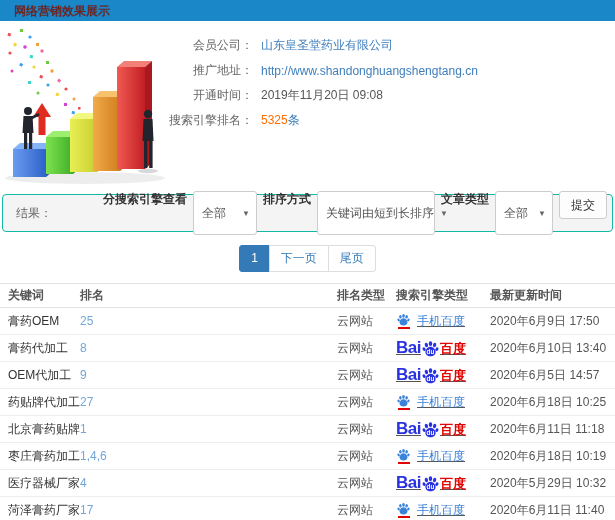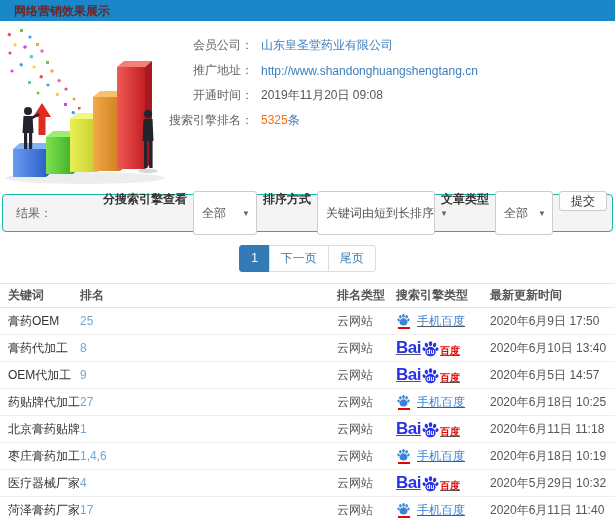--- a/index.html
+++ b/index.html
@@ -29,21 +29,21 @@
   .result-label { color:#666; }
   .filter-controls { display:flex; align-items:flex-start; gap:6px; }
   .f-label { font-weight:bold; color:#333; white-space:nowrap; }
   .select { height:44px; background:#fff; border:1px solid #ccc; border-radius:3px;
     display:flex; align-items:center; justify-content:space-between; padding:0 6px 0 8px;
     color:#555; cursor:pointer; white-space:nowrap; }
   .select .caret { font-size:8px; color:#666; margin-left:6px; }
   .sel-engine { width:64px; }
   .sel-sort  { width:118px; }
   .sel-type  { width:58px; }
-  .submit-btn { height:20px; width:48px; background:#fdfdfd; border:1px solid #ccc;
+  .submit-btn { height:28px; width:48px; background:#fdfdfd; border:1px solid #ccc;
     border-radius:3px; color:#333; cursor:pointer; font-size:12px; }
 
   
   .pagination { margin-top:13px; height:27px; display:flex; justify-content:center; }
   .pg { border:1px solid #ddd; background:#fff; color:var(--pg-blue,#337ab7);
     padding:0 11px; line-height:25px; cursor:pointer; margin-left:-1px; }
   .pg.first { border-radius:3px 0 0 3px; margin-left:0; }
   .pg.last  { border-radius:0 3px 3px 0; }
   .pg.active { background:var(--pg-blue,#337ab7); border-color:var(--pg-blue,#337ab7);
     color:#fff; }
@@ -58,21 +58,21 @@
   td.kw { color:#333; }
   td.rank span { color:var(--rank-blue,#72a7d7); cursor:pointer; }
   .engine-cell { display:flex; align-items:flex-start;text-decoration:underline; }
   .mb-badge { display:inline-flex; flex-direction:column; align-items:center; width:15px; margin-right:6px; }
   .mb-badge svg { display:block; }
   .mb-underline { width:12px; height:2px; background:var(--baidu-red,#e10601); margin-top:1px; }
   .mb-text { color:var(--mobile-blue,#3b82d9); }
   .pc-logo { display:inline-flex; align-items:flex-end; font-weight:bold; }
   .pc-bai { color:var(--baidu-blue,#2932e1); font-size:17px; letter-spacing:-0.5px; }
   .pc-paw { margin:0 1px; position:relative; top:2px; }
-  .pc-cn { color:var(--baidu-red,#e10601); font-size:10px; }
+  .pc-cn { color:var(--baidu-red,#e10601); font-size:13px; }
 </style>
 </head>
 <body>
 
 <div class="topbar">
   <span class="title">网络营销效果展示</span>
 </div>
 
 <div class="top-section">
 

